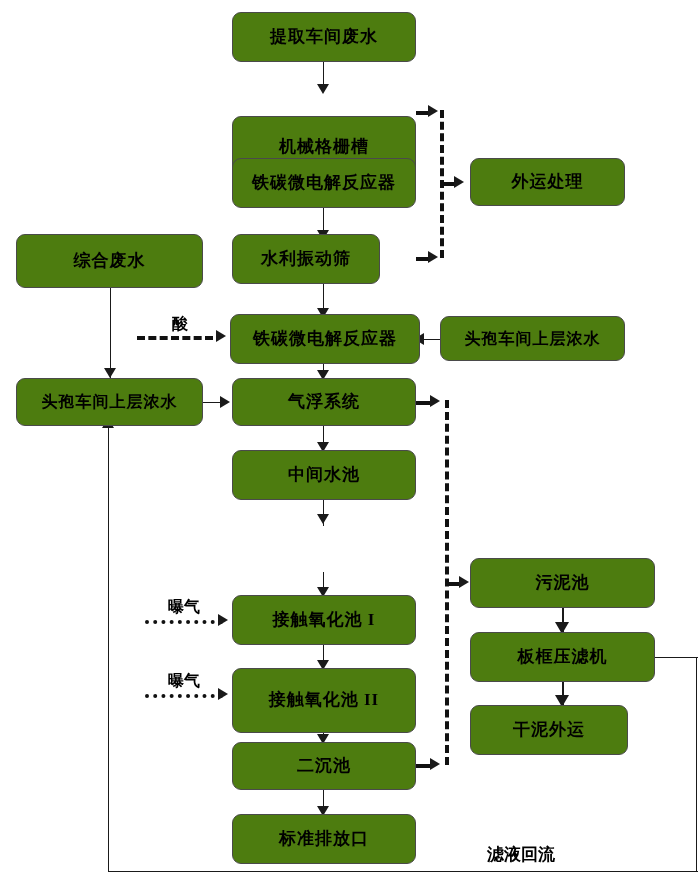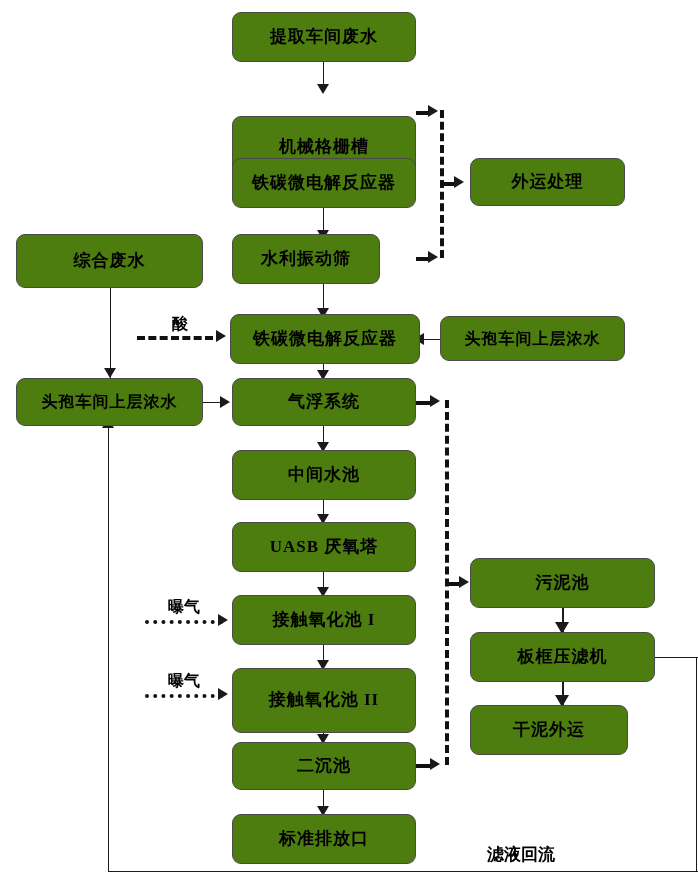--- a/index.html
+++ b/index.html
@@ -91,21 +91,20 @@
   <div class="arw down" style="left:317px;top:370px;"></div>
 
   <div class="node" style="left:232px;top:378px;width:184px;height:48px;">气浮系统</div>
   <div class="vline" style="left:323px;top:426px;height:26px;"></div>
   <div class="arw down" style="left:317px;top:442px;"></div>
 
   <div class="node" style="left:232px;top:450px;width:184px;height:50px;">中间水池</div>
   <div class="vline" style="left:323px;top:500px;height:26px;"></div>
   <div class="arw down" style="left:317px;top:514px;"></div>
 
-  <div class="node" style="left:232px;top:522px;width:184px;height:50px;">UASB 厌氧塔</div>
   <div class="vline" style="left:323px;top:572px;height:26px;"></div>
   <div class="arw down" style="left:317px;top:587px;"></div>
 
   <div class="node" style="left:232px;top:595px;width:184px;height:50px;">接触氧化池 I</div>
   <div class="vline" style="left:323px;top:645px;height:26px;"></div>
   <div class="arw down" style="left:317px;top:660px;"></div>
 
   <div class="node" style="left:232px;top:668px;width:184px;height:65px;">接触氧化池 II</div>
   <div class="vline" style="left:323px;top:718px;height:26px;"></div>
   <div class="arw down" style="left:317px;top:734px;"></div>

